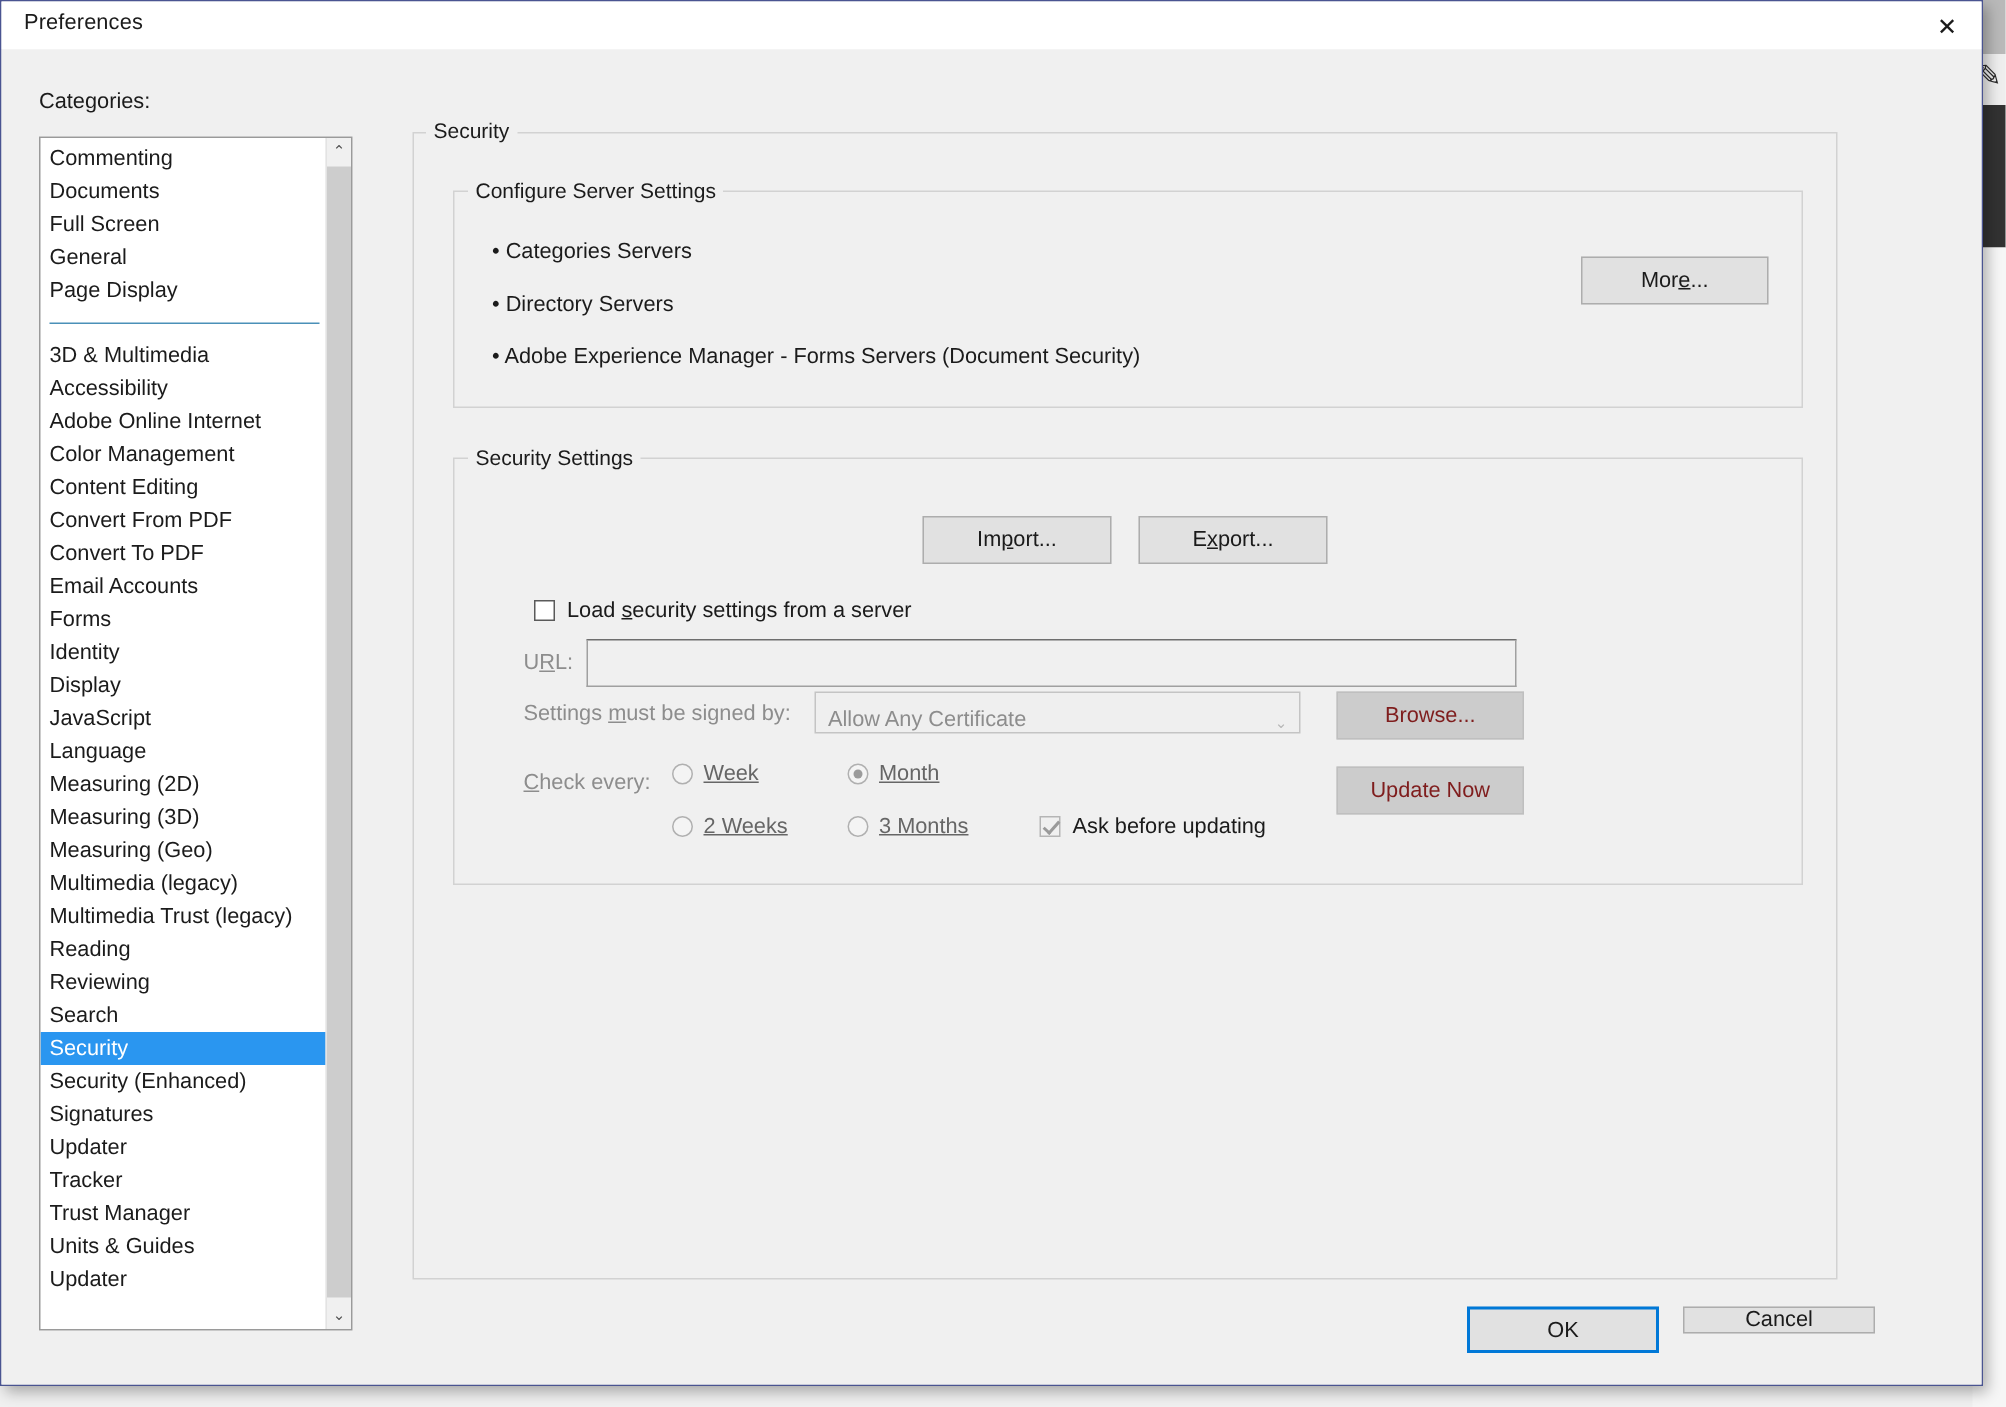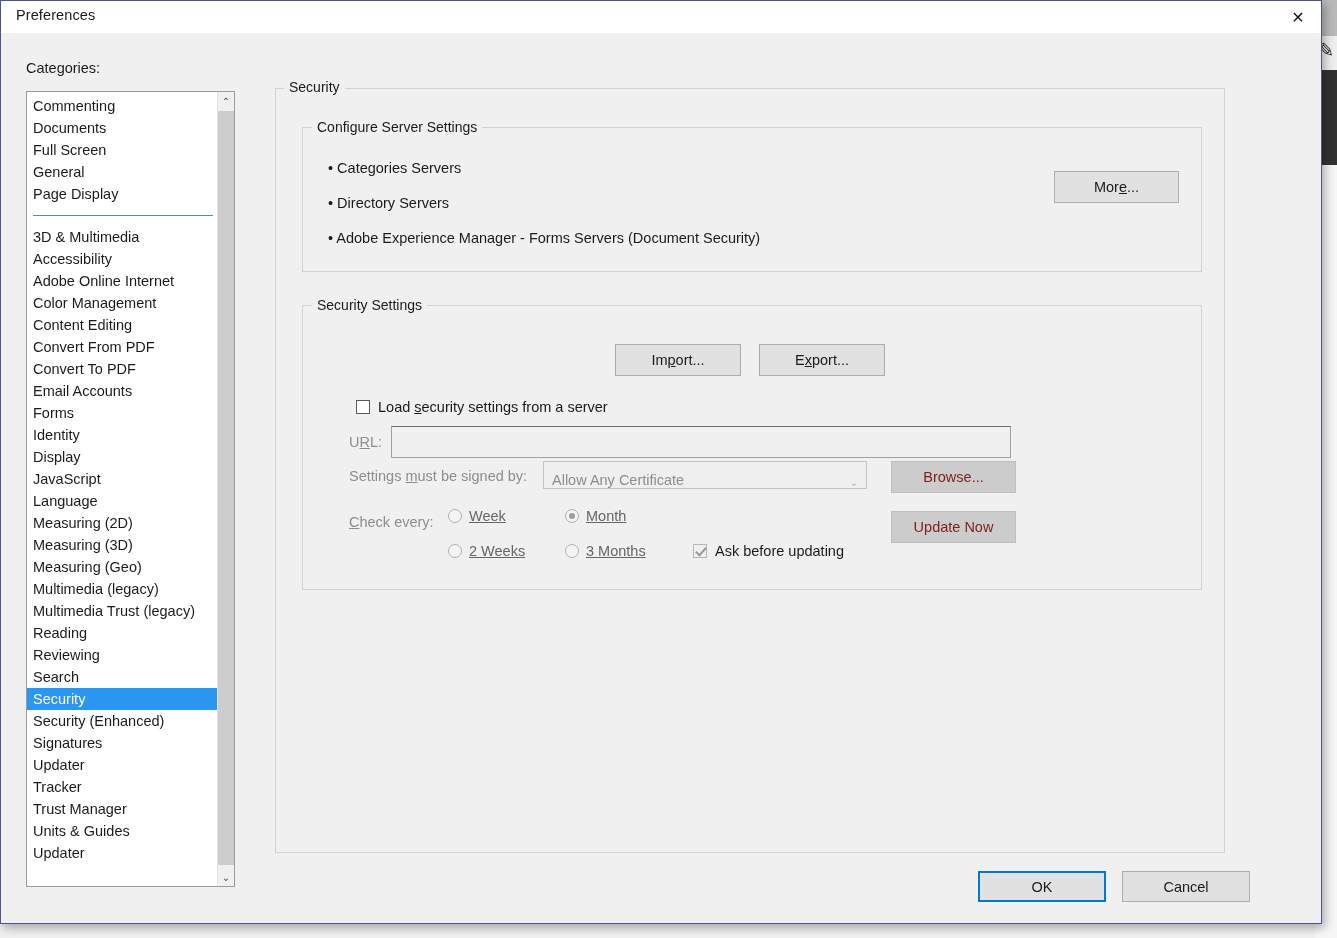--- a/index.html
+++ b/index.html
@@ -281,21 +281,21 @@
     width: 128px; height: 31px;
     background: #e1e1e1;
     border: 2px solid #0078d7;
     font-size: 14.5px; color: #1b1b1b;
     display: flex; align-items: center; justify-content: center;
     cursor: pointer;
     font-family: "Liberation Sans", sans-serif;
   }
   #btn-cancel {
     position: absolute; left: 1121px; top: 838px;
-    width: 128px; height: 31px;
+    width: 128px; height: 18px;
     background: #e1e1e1;
     border: 1px solid #adadad;
     font-size: 14.5px; color: #1b1b1b;
     display: flex; align-items: center; justify-content: center;
     cursor: pointer;
     font-family: "Liberation Sans", sans-serif;
   }
 
   u { text-decoration: underline; }
 </style>

